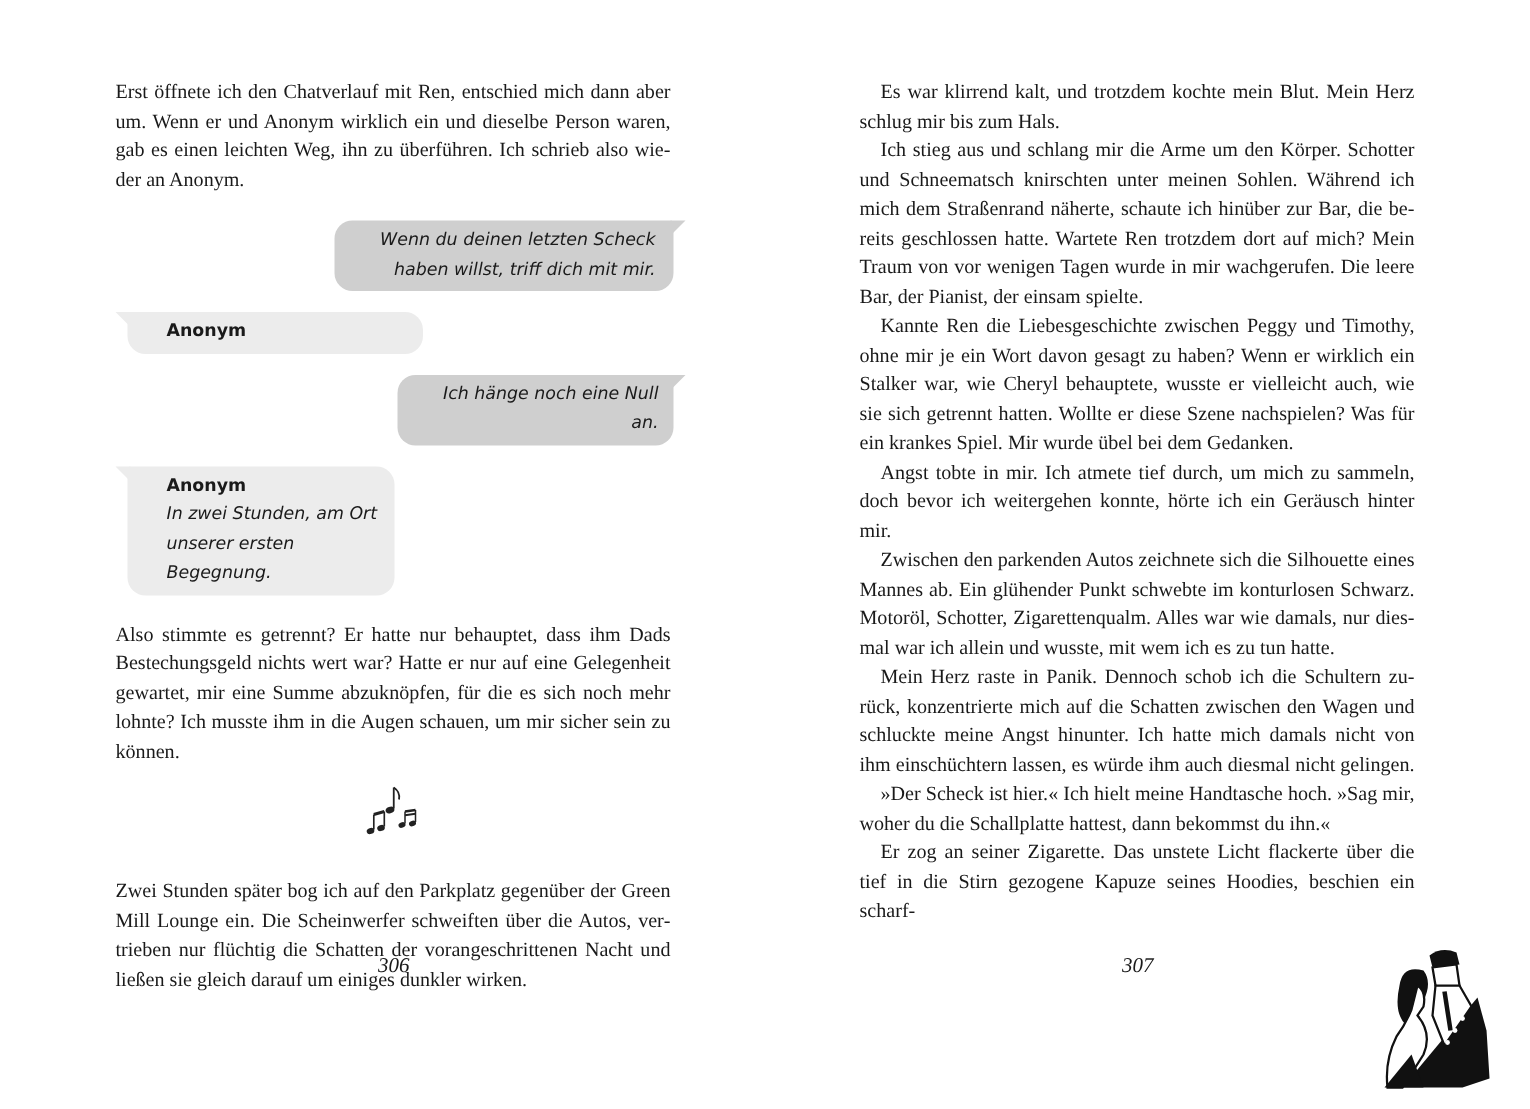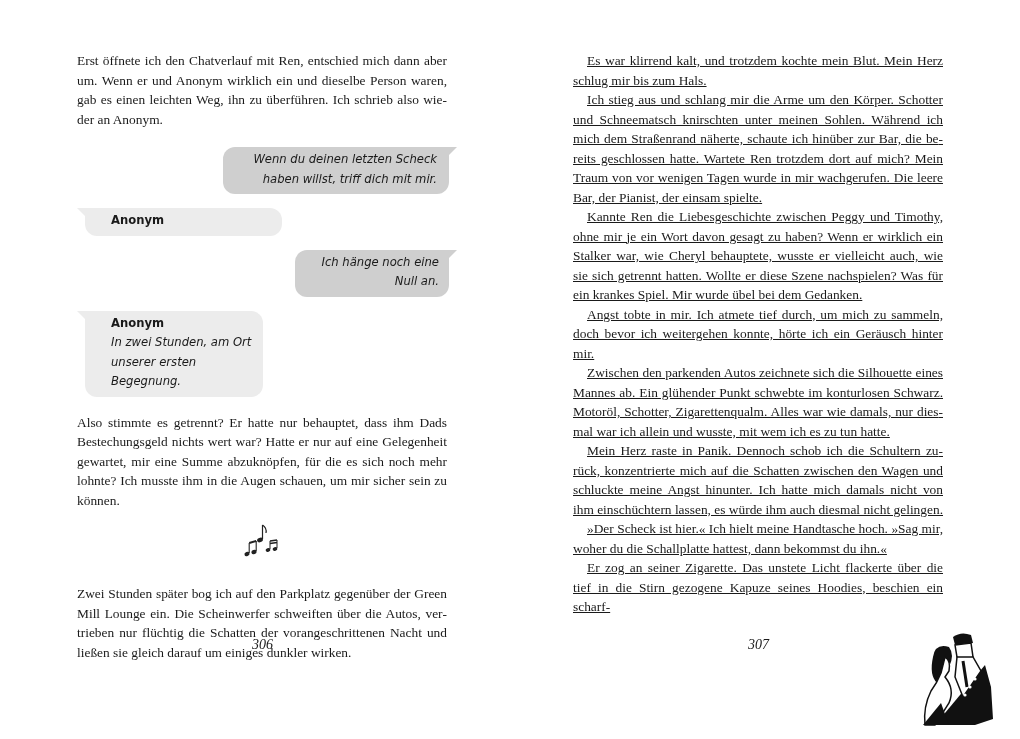--- a/index.html
+++ b/index.html
@@ -16,21 +16,21 @@
       color: #1a1a1a;
     }
     .page {
       position: absolute;
       top: 51px;
       width: 370px;
       font-size: 13.4px;
       line-height: 19.5px;
     }
     .page-left { left: 77px; }
-    .page-right { left: 573px; text-decoration: underline; }
+    .page-right { left: 573px; }
 
     .para {
       margin: 0;
       text-align: justify;
       hyphens: manual;
     }
     .para.indent { text-indent: 14px; }
 
     .chat {
       margin-top: 18px;
@@ -75,21 +75,21 @@
       position: absolute;
       top: 0;
       left: -8px;
       width: 0; height: 0;
       border-top: 10px solid #ececec;
       border-left: 10px solid transparent;
     }
 
     .b1 { width: 226px; margin-right: -2px; padding-right: 12px; }
     .b2 { width: 197px; margin-top: 14px; margin-left: 8px; }
-    .b3 { width: 154px; margin-top: 14px; margin-right: -2px; }
+    .b3 { width: 184px; margin-top: 14px; margin-right: -2px; }
     .b4 { width: 178px; margin-top: 14px; margin-left: 8px; }
 
     .scene-break {
       height: 50px;
       position: relative;
       margin: 12px 0 12px 0;
     }
     .scene-break svg {
       position: absolute;
       left: 166px;

